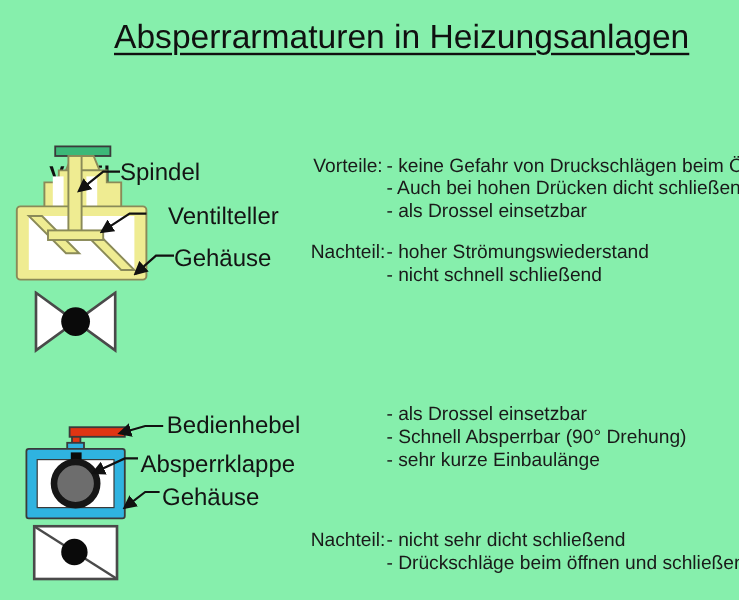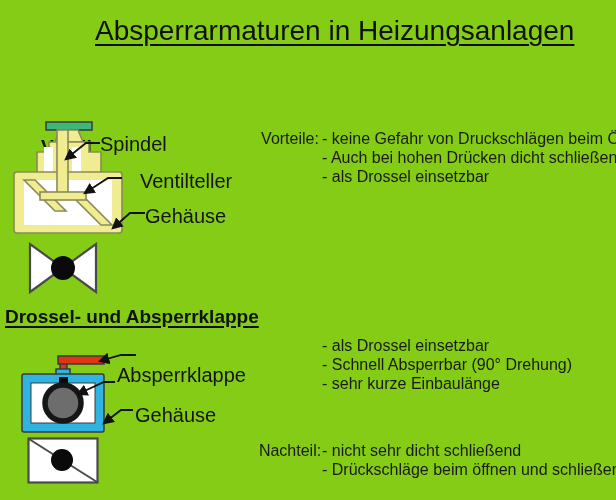--- a/index.html
+++ b/index.html
@@ -1,17 +1,17 @@
 <!DOCTYPE html>
 <html><head>
 <meta charset="utf-8">
 <style>
   html,body{margin:0;padding:0;background:#ffffff;}
   .page{
-    position:relative;width:616px;height:500px;background:#84cc16;overflow:hidden;
+    position:relative;width:616px;height:500px;background:#86efac;overflow:hidden;
     font-family:"Liberation Sans","DejaVu Sans",sans-serif;color:#141414;
   }
   .abs{position:absolute;}
   .title{
     left:95px;top:15px;font-size:28px;font-weight:normal;letter-spacing:0;
     text-decoration:underline;text-decoration-thickness:2px;text-underline-offset:4px;
     margin:0;white-space:nowrap;color:#101010;
   }
   .heading{
     font-size:19px;font-weight:bold;margin:0;white-space:nowrap;color:#101010;
@@ -79,22 +79,25 @@
     <polygon points="76,2 76,50 43,26" class="symstroke"></polygon>
     <circle cx="43" cy="26" r="12" fill="#0a0a0a"></circle>
   </svg>
 
   <div class="abs tblock" style="top:129px;">
     <div class="tline"><span class="tlabel">Vorteile:</span><span>- keine Gefahr von Druckschlägen beim Öffnen</span></div>
     <div class="tline indent">- Auch bei hohen Drücken dicht schließend</div>
     <div class="tline indent">- als Drossel einsetzbar</div>
   </div>
 
+  <div class="abs tblock" style="top:201px;">
+    <div class="tline"><span class="tlabel">Nachteil:</span><span>- hoher Strömungswiederstand</span></div>
+    <div class="tline indent">- nicht schnell schließend</div>
+  </div>
 
-  <h2 class="abs heading h-klappe">Drossel- und Absperrklappe</h2>
 
   <svg class="abs" style="left:10px;top:348px;" width="230" height="90" viewBox="0 0 230 90">
     <defs>
       <marker id="ah2" viewBox="0 0 10 10" refX="8" refY="5" markerWidth="6.5" markerHeight="6.5" orient="auto">
         <path d="M0,0 L10,5 L0,10 z" fill="#111111"></path>
       </marker>
     </defs>
 
     <rect x="50" y="14" width="7" height="8" class="dark" fill="#e03513"></rect>
     <rect x="48" y="8" width="46" height="8" class="dark" fill="#e03513"></rect>
@@ -106,21 +109,22 @@
 
     <rect x="49" y="29" width="9" height="8" fill="#0a0a0a"></rect>
 
     <circle cx="53" cy="55" r="18" stroke="#161616" stroke-width="5.5" fill="#6d6d6d"></circle>
 
     <path d="M 126 7 L 111 7 L 90 13" class="arrow" marker-end="url(#ah2)"></path>
     <path d="M 105 34 L 94 34 L 68 46" class="arrow" marker-end="url(#ah2)"></path>
     <path d="M 123 62 L 111 62 L 94 75" class="arrow" marker-end="url(#ah2)"></path>
   </svg>
 
-  <div class="abs dlabel" style="left:117px;top:364px;">Absperrklappe</div>
+  <div class="abs dlabel" style="left:139px;top:344px;">Bedienhebel</div>
+  <div class="abs dlabel" style="left:117px;top:376px;">Absperrklappe</div>
   <div class="abs dlabel" style="left:135px;top:404px;">Gehäuse</div>
 
   <svg class="abs" style="left:27px;top:437px;" width="74" height="48" viewBox="0 0 74 48">
     <rect x="1.5" y="1.5" width="69" height="44" class="symstroke"></rect>
     <line x1="2" y1="2" x2="70" y2="45" stroke="#4a4a4a" stroke-width="2"></line>
     <circle cx="35" cy="23" r="11" fill="#0a0a0a"></circle>
   </svg>
 
   <div class="abs tblock" style="top:336px;">
     <div class="tline indent">- als Drossel einsetzbar</div>

